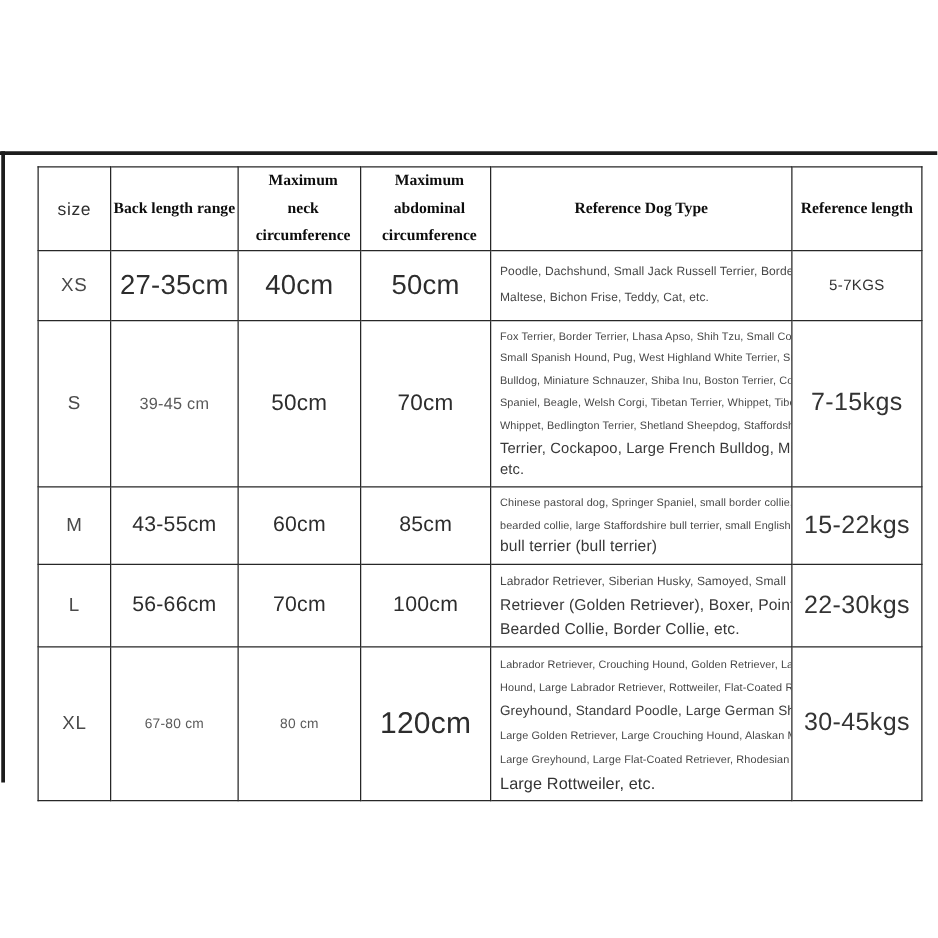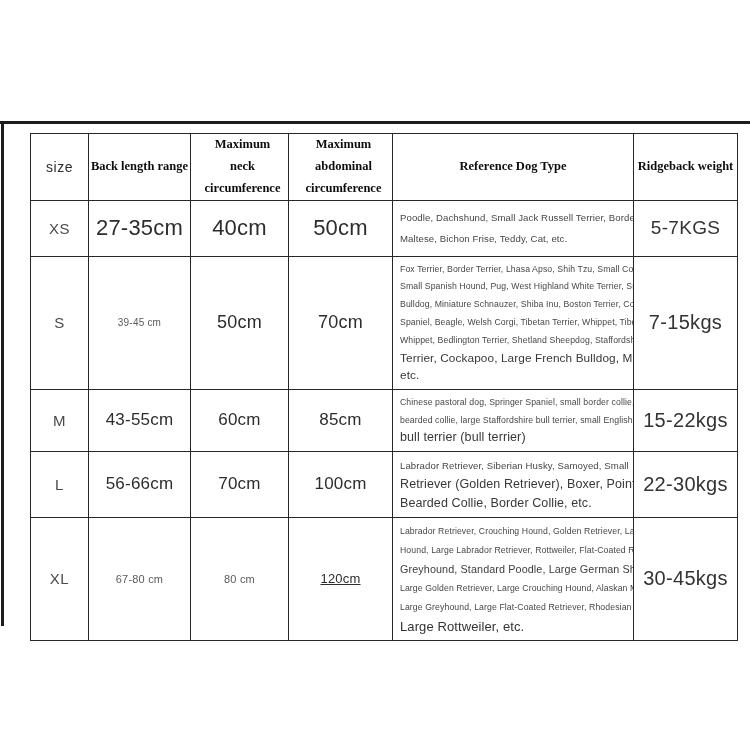--- a/index.html
+++ b/index.html
@@ -85,23 +85,23 @@
     color: #4a4a4a;
     letter-spacing: 0.6px;
   }
   td.c-back, td.c-neck, td.c-abd {
     font-size: 17px;
     color: #2d2d2d;
     letter-spacing: 0.2px;
   }
   tr.row-xs td.c-back, tr.row-xs td.c-neck, tr.row-xs td.c-abd { font-size: 22px; }
   tr.row-s  td.c-neck, tr.row-s td.c-abd { font-size: 18px; }
-  tr.row-s  td.c-back { font-size: 10px; color: #5a5a5a; }
+  tr.row-s  td.c-back { font-size: 13px; color: #5a5a5a; }
   tr.row-xl td.c-back, tr.row-xl td.c-neck { font-size: 11px; color: #5a5a5a; }
-  tr.row-xl td.c-abd { font-size: 13px; text-decoration: underline; }
+  tr.row-xl td.c-abd { font-size: 24px; }
 
   td.c-dog {
     text-align: left;
     padding: 4px 8px 4px 7px;
     color: #474747;
   }
   .ln {
     font-size: 9px;
     line-height: 18px;
     white-space: nowrap;
@@ -117,21 +117,21 @@
   tr.row-l  .ln:nth-child(2), tr.row-l .ln:nth-child(3) { font-size: 12.5px; color: #383838; }
   tr.row-xl .ln { font-size: 8.7px; line-height: 19px; }
   tr.row-xl .ln:nth-child(3) { font-size: 10.8px; color: #3d3d3d; }
   tr.row-xl .ln:nth-child(6) { font-size: 13px; color: #333333; }
 
   td.c-wt {
     font-size: 20px;
     color: #333333;
     letter-spacing: 0.3px;
   }
-  tr.row-xs td.c-wt { font-size: 19px; }
+  tr.row-xs td.c-wt { font-size: 12px; }
 </style>
 </head>
 <body>
 
 <div id="stage">
   <div class="frame-top"></div>
   <div class="frame-left"></div>
 
   <table class="size-chart">
     <colgroup>
@@ -144,21 +144,21 @@
     </colgroup>
     <thead>
       <tr>
         <th class="h-size">size</th>
         <th class="h-back">Back length range</th>
         <th class="h-neck">Maximum
 neck circumference</th>
         <th class="h-abd">Maximum abdominal
 circumference</th>
         <th class="h-dog">Reference Dog Type</th>
-        <th class="h-wt">Ridgeback weight</th>
+        <th class="h-wt">Reference length</th>
       </tr>
     </thead>
     <tbody id="rows">
         <tr class="row-xs">
           <td class="c-size">XS</td>
           <td class="c-back">27-35cm</td>
           <td class="c-neck">40cm</td>
           <td class="c-abd">50cm</td>
           <td class="c-dog">
             <div class="ln">Poodle, Dachshund, Small Jack Russell Terrier, Border Terrier,</div>

